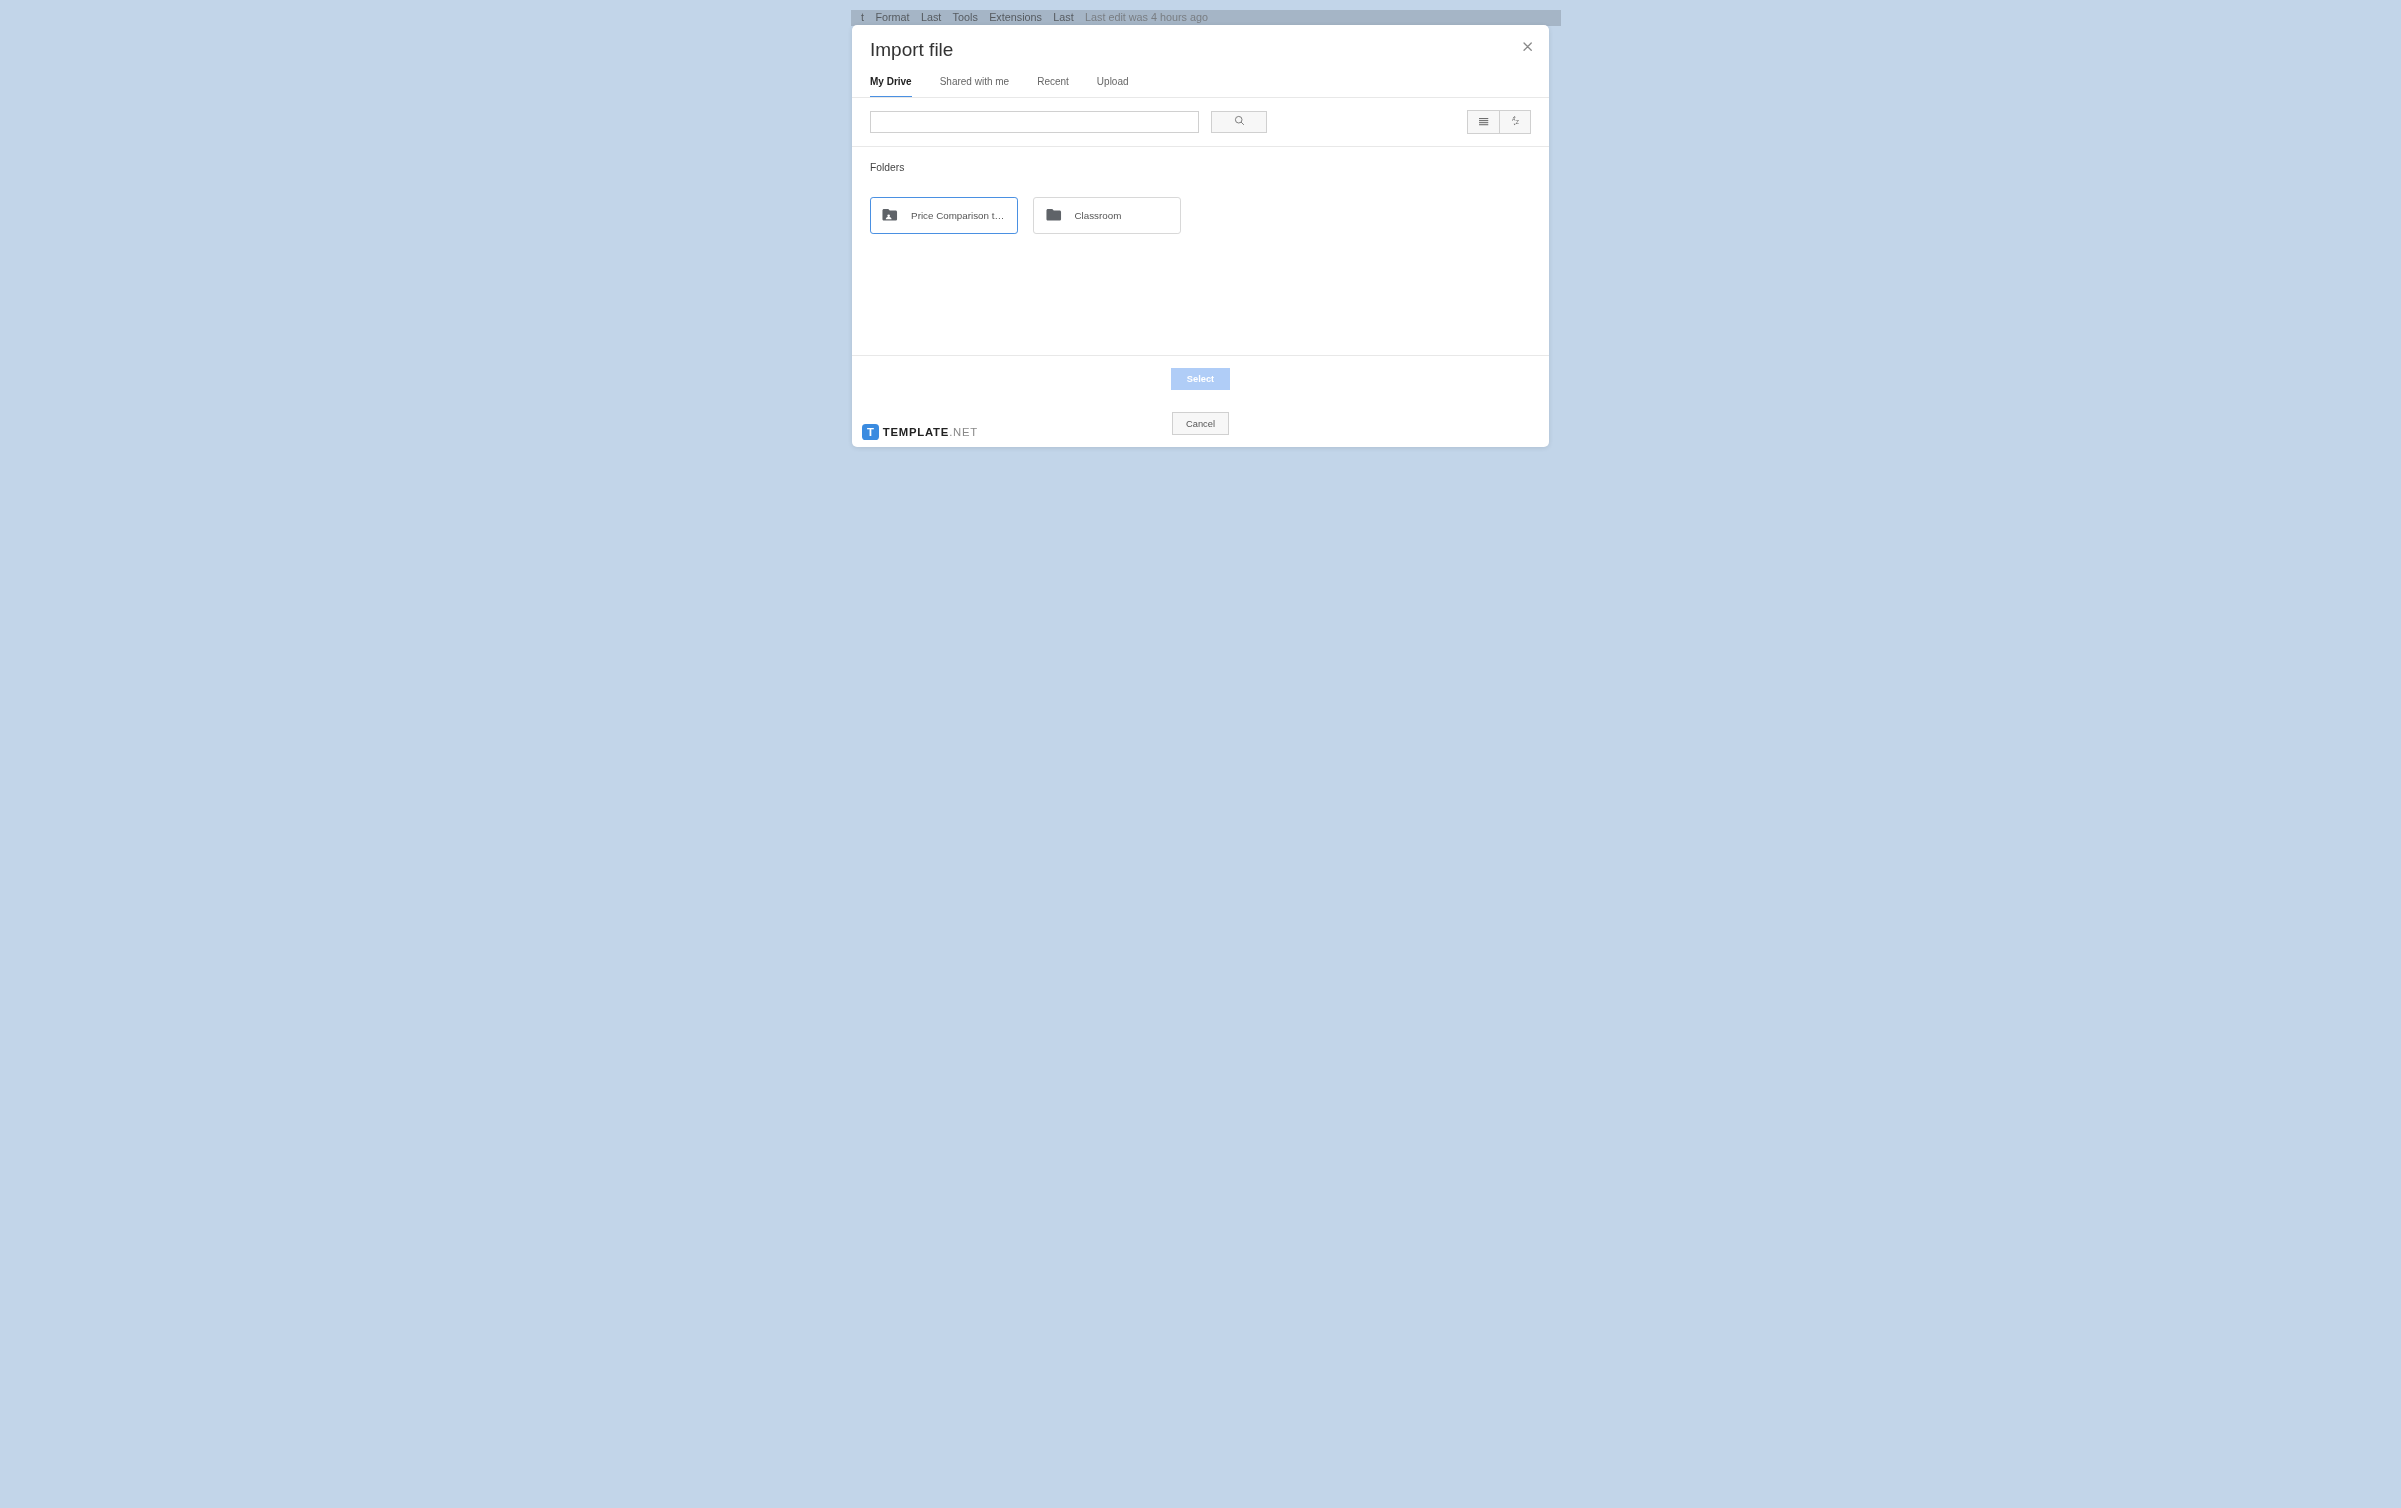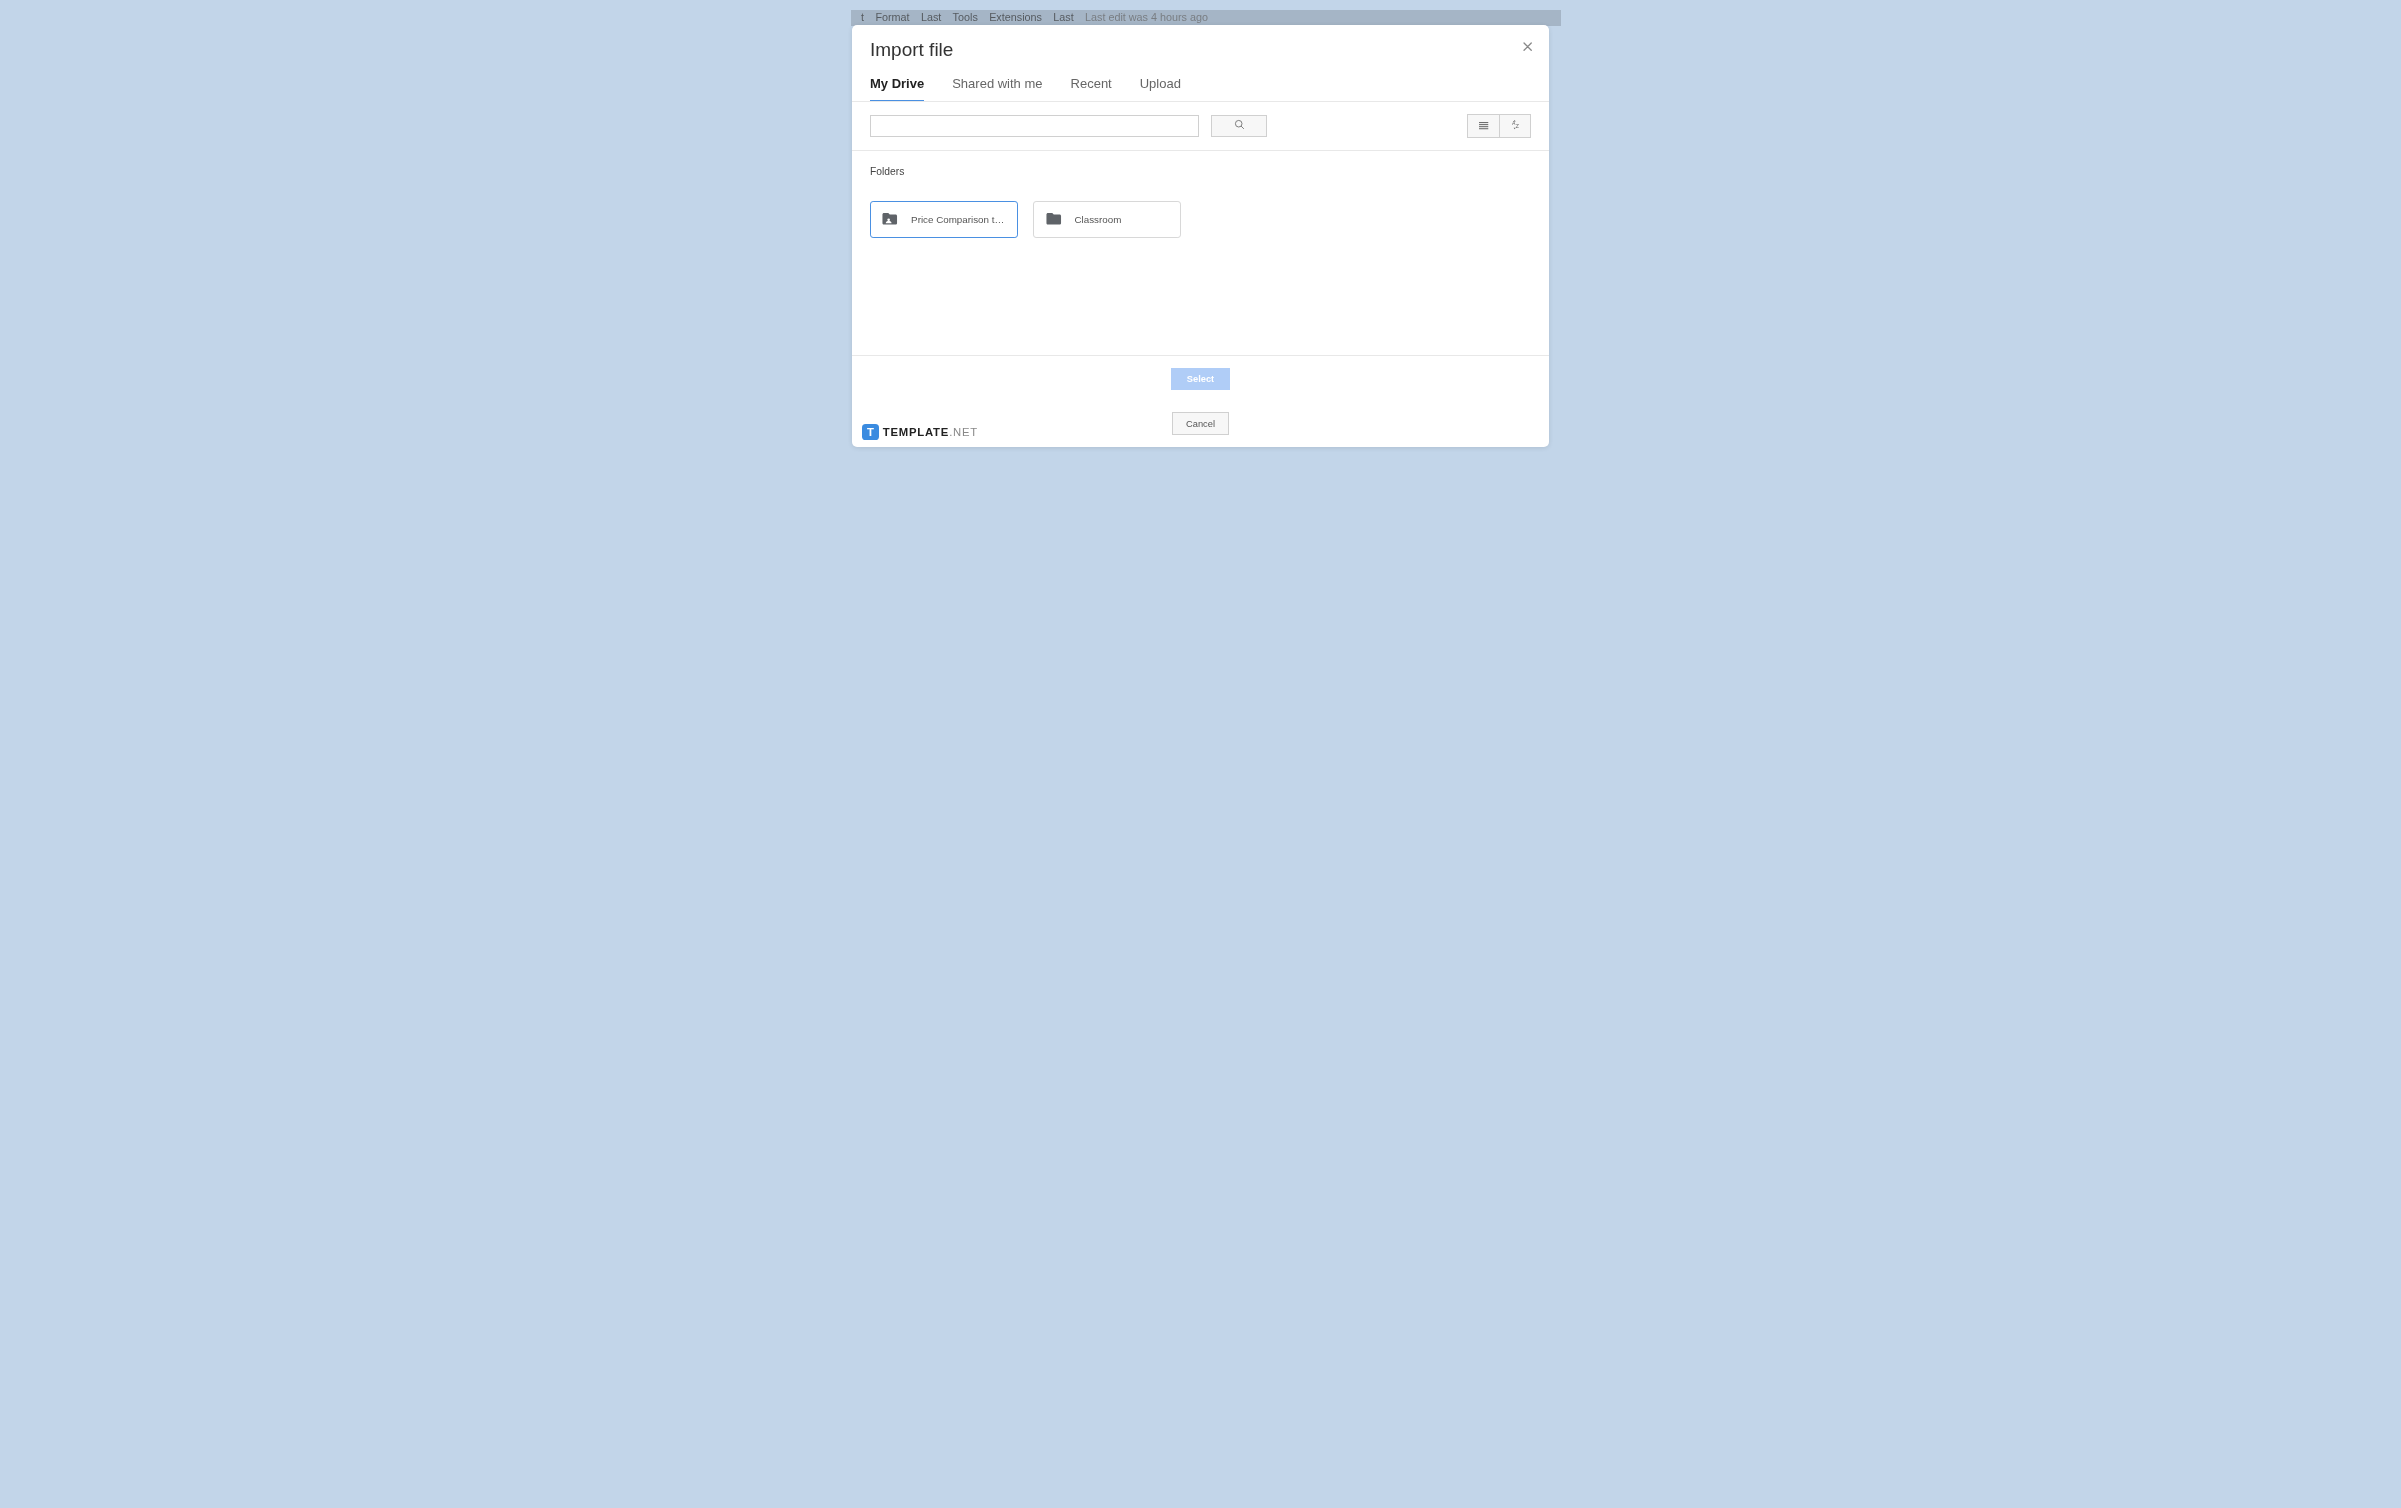--- a/index.html
+++ b/index.html
@@ -75,21 +75,21 @@
       border: none;
       line-height: 1;
     }
     .tabs {
       display: flex;
       gap: 28px;
       padding: 15.4px 18px 0 18px;
       border-bottom: 0.5px solid #e8e8e8;
     }
     .tab {
-      font-size: 13px;
+      font-size: 10px;
       color: #666;
       padding-bottom: 9.3px;
       cursor: pointer;
       position: relative;
       background: none;
       border: none;
     }
     .tab.active {
       color: #222;
       font-weight: 700;

